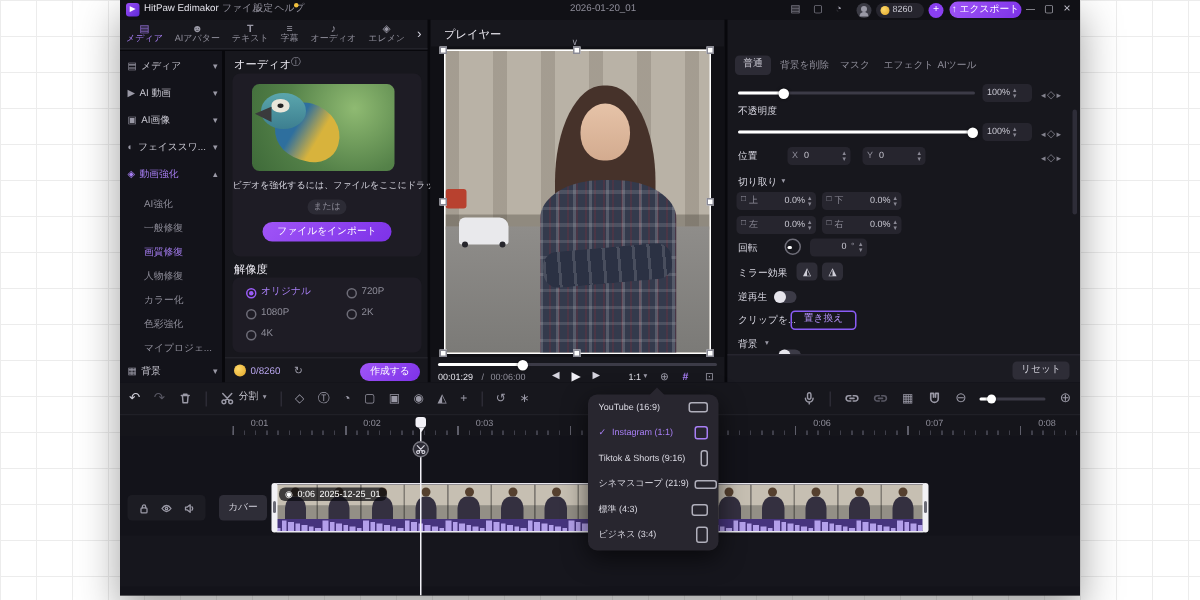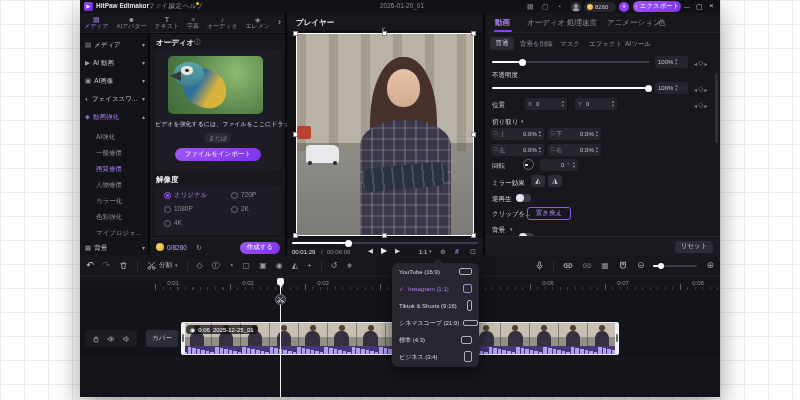--- a/index.html
+++ b/index.html
@@ -6,21 +6,21 @@
   html,body{width:800px;height:400px;overflow:hidden}
   body{
     background:#fff;
     background-image:linear-gradient(#ececec 1px,transparent 1px),linear-gradient(90deg,#ececec 1px,transparent 1px);
     background-size:24px 24px;
     font-family:"Liberation Sans","DejaVu Sans",sans-serif;
   }
   .ab{position:absolute}
   .t{font-size:7px;color:#c9c8d2;line-height:1;white-space:nowrap}
   .t65{font-size:6.5px}.t6{font-size:6px}.t75{font-size:7.5px}
-  .mut{color:#8f8e9a}.pur{color:#a87ff5}.b{font-weight:bold}
+  .mut{color:#8f8e9a}.pur{color:#a87ff5}.b{font-weight:normal}
   .ic{font-size:8px;color:#9a99a6;line-height:1;white-space:nowrap}
   .sep{width:1px;background:#2c2b35}
   .win{left:80px;top:0;width:640px;height:397px;background:#08080c;box-shadow:0 10px 26px rgba(0,0,0,.38);overflow:hidden}
   .panel{background:#17171d}
   svg.si{display:block;stroke:#9a99a6;fill:none;stroke-width:1.3;stroke-linecap:round;stroke-linejoin:round}
   
   .sl{height:2px;background:#3c3b47;border-radius:2px}
   .sl .fill{position:absolute;left:0;top:0;height:2px;background:#fff;border-radius:2px}
   .sl .knob{position:absolute;width:7px;height:7px;background:#fff;border-radius:50%;top:-2.5px;box-shadow:0 0 2px rgba(0,0,0,.6)}
   
@@ -305,28 +305,20 @@
     <span class="ab ic" style="left:94px;top:234px;font-size:8px;color:#f0eff5">▶</span>
     <span class="ab ic" style="left:108px;top:235px;font-size:6.5px;color:#d5d4de">▶</span>
     <span class="ab t t6" style="left:132px;top:236px;color:#e3e2ea">1:1</span>
     <span class="ab ic" style="left:142px;top:236px;font-size:5px">▾</span>
     <span class="ab ic" style="left:153px;top:235px;font-size:7px">⊕</span>
     <span class="ab ic" style="left:168px;top:235px;font-size:7px;color:#a87ff5;font-weight:bold">#</span>
     <span class="ab ic" style="left:183px;top:235px;font-size:7px">⊡</span>
   </div>
 
   <div class="ab panel" style="left:405px;top:13px;width:235px;height:242px">
-    <div class="ab" style="left:0;top:0;width:235px;height:20px;border-bottom:1px solid #222229">
-      <span class="ab t t75 b pur" style="left:10px;top:6px">動画</span>
-      <div class="ab" style="left:9px;top:17px;width:18px;height:2px;background:#8a3ff0;border-radius:1px"></div>
-      <span class="ab t t75 mut" style="left:42px;top:6px">オーディオ</span>
-      <span class="ab t t75 mut" style="left:82px;top:6px">処理速度</span>
-      <span class="ab t t75 mut" style="left:122px;top:6px">アニメーション</span>
-      <span class="ab t t75 mut" style="left:173px;top:6px">色</span>
-    </div>
     <div class="ab" style="left:5px;top:24px;width:24px;height:13px;background:#2c2b35;border-radius:3px;display:flex;align-items:center;justify-content:center">
       <span class="t t65">普通</span>
     </div>
     <span class="ab t t65 mut" style="left:35px;top:28px">背景を削除</span>
     <span class="ab t t65 mut" style="left:75px;top:28px">マスク</span>
     <span class="ab t t65 mut" style="left:104px;top:28px">エフェクト</span>
     <span class="ab t t65 mut" style="left:140px;top:28px">AIツール</span>
 
     <div class="ab sl" style="left:7px;top:48px;width:158px">
       <span class="fill" style="width:30px"></span>

